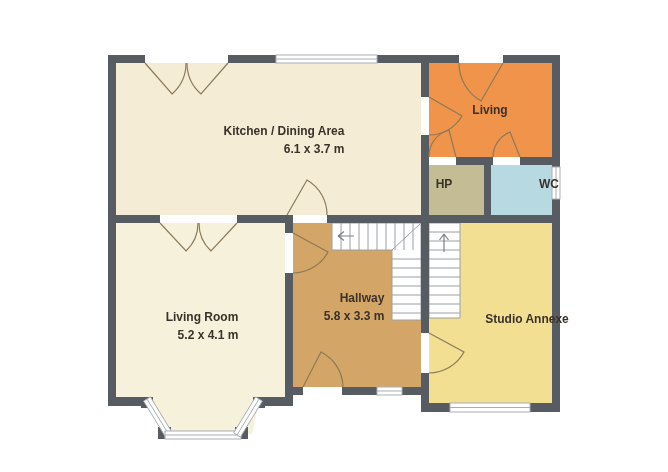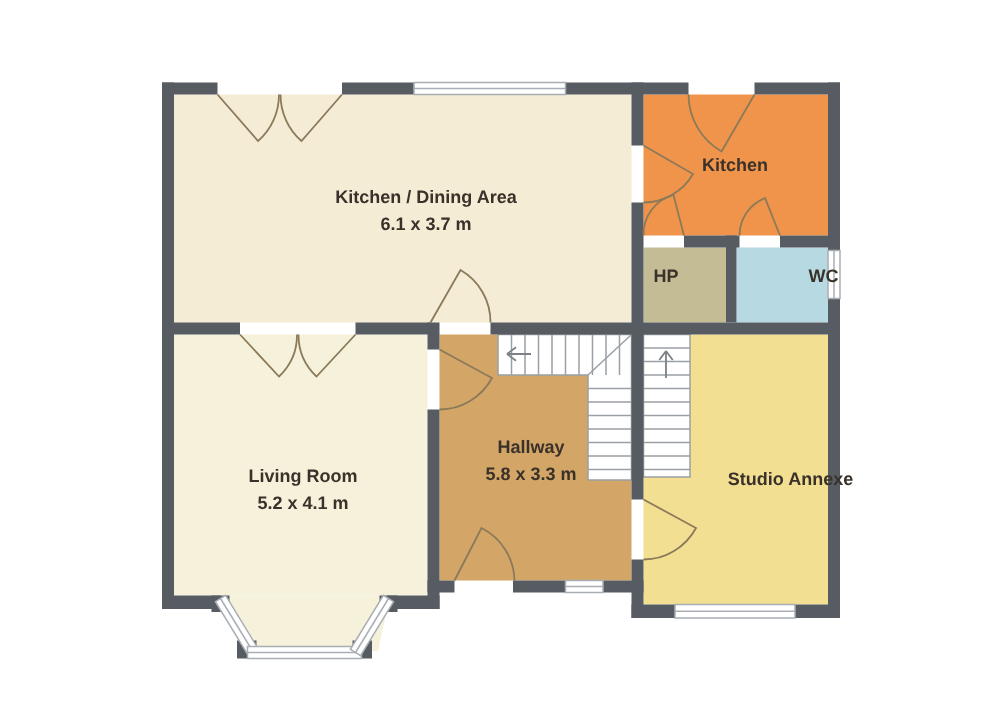--- a/index.html
+++ b/index.html
@@ -132,38 +132,38 @@
     <path class="door" d="M293,233 L328,252 A40 40 0 0 1 293,273"></path>
     <path class="door" d="M303,387 L321,352 A40 40 0 0 1 343,387"></path>
     <path class="door" d="M429,333 L464,352 A40 40 0 0 1 429,373"></path>
     <path class="door" d="M503,63 L481,101 A44 44 0 0 1 459,63"></path>
     <path class="door" d="M429,97 L462,116 A38 38 0 0 1 429,135"></path>
     <path class="door" d="M456,157 L449,130 A27 27 0 0 0 429,157"></path>
     <path class="door" d="M520,157 L510,132 A27 27 0 0 0 493,157"></path>
   </g>
 </svg>
 
-  <div class="room-label" style="left:284px;top:140px;">
+  <div class="room-label" style="left:284px;top:140px;text-align:right;">
     <span>Kitchen / Dining Area</span>
     <span>6.1 x 3.7 m</span>
   </div>
   <div class="room-label" style="left:490px;top:110px;">
-    <span>Kitchen</span>
+    <span>Living</span>
   </div>
   <div class="room-label" style="left:444px;top:184px;">
     <span>HP</span>
   </div>
   <div class="room-label" style="left:521px;top:184px;margin-left:28px;">
     <span>WC</span>
   </div>
-  <div class="room-label" style="left:202px;top:326px;">
+  <div class="room-label" style="left:202px;top:326px;text-align:right;">
     <span>Living Room</span>
     <span>5.2 x 4.1 m</span>
   </div>
-  <div class="room-label" style="left:354px;top:307px;">
+  <div class="room-label" style="left:354px;top:307px;text-align:right;">
     <span>Hallway</span>
     <span>5.8 x 3.3 m</span>
   </div>
   <div class="room-label" style="left:502px;top:319px;margin-left:25px;">
     <span>Studio Annexe</span>
   </div>
 
 </div>
 
 </body></html>

